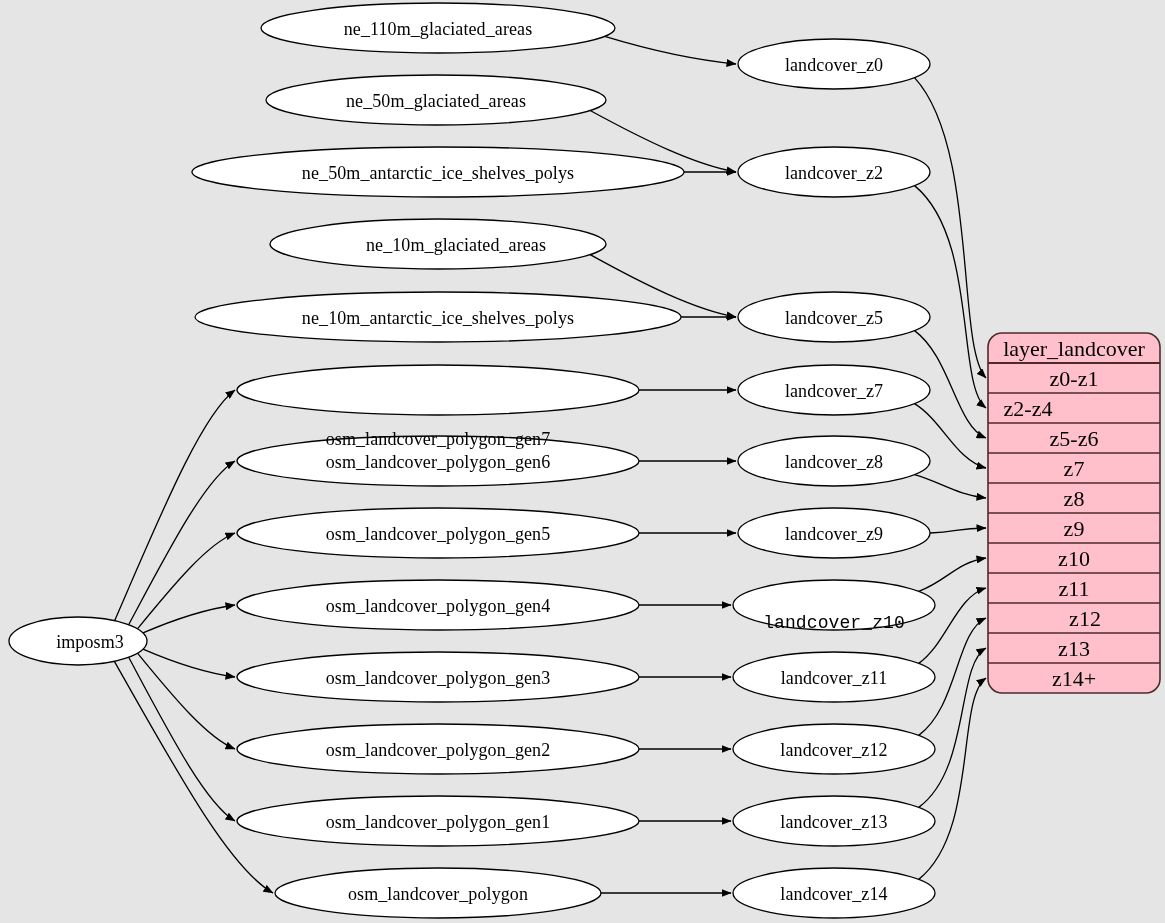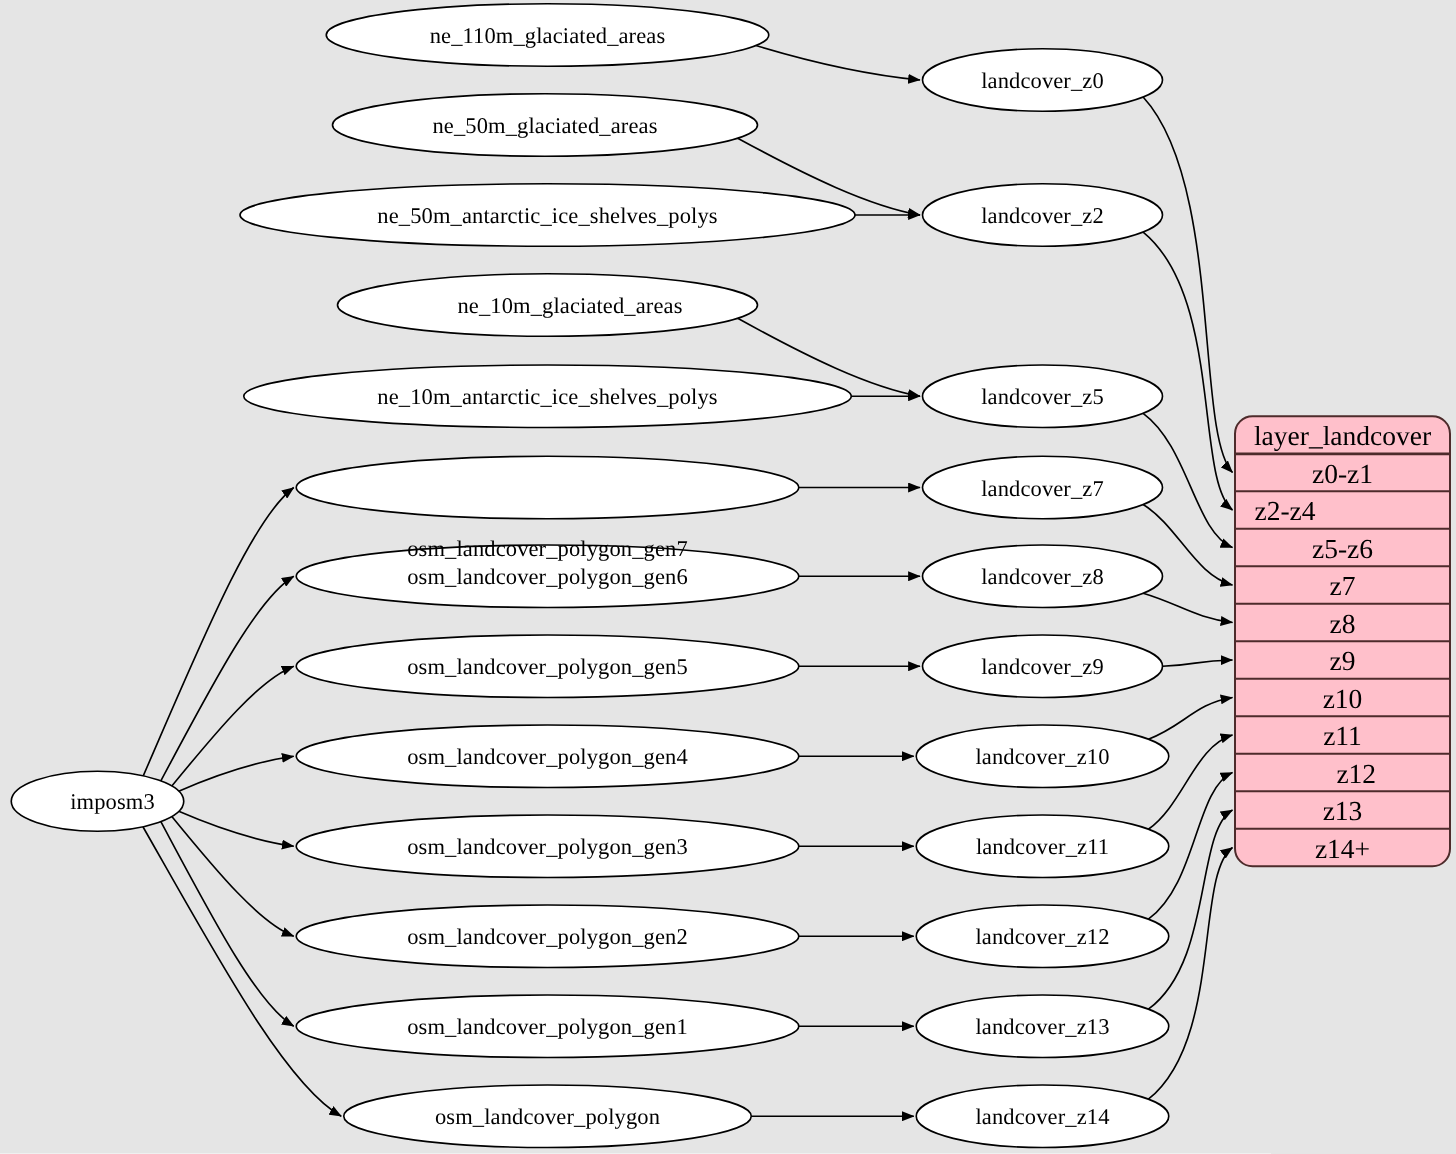--- a/index.html
+++ b/index.html
@@ -125,21 +125,21 @@
       <div class="node-label" style="left: 438px; top: 678px;">osm_landcover_polygon_gen3</div>
       <div class="node-label" style="left: 438px; top: 750px;">osm_landcover_polygon_gen2</div>
       <div class="node-label" style="left: 438px; top: 822px;">osm_landcover_polygon_gen1</div>
       <div class="node-label" style="left: 438px; top: 894px;">osm_landcover_polygon</div>
       <div class="node-label" style="left: 834px; top: 65px;">landcover_z0</div>
       <div class="node-label" style="left: 834px; top: 173px;">landcover_z2</div>
       <div class="node-label" style="left: 834px; top: 318px;">landcover_z5</div>
       <div class="node-label" style="left: 834px; top: 391px;">landcover_z7</div>
       <div class="node-label" style="left: 834px; top: 462px;">landcover_z8</div>
       <div class="node-label" style="left: 834px; top: 534px;">landcover_z9</div>
-      <div class="node-label" style="left: 834px; top: 606px;">landcover_z10</div>
+      <div class="node-label" style="left: 834px; top: 623px; font-family: Liberation Mono, monospace;">landcover_z10</div>
       <div class="node-label" style="left: 834px; top: 678px;">landcover_z11</div>
       <div class="node-label" style="left: 834px; top: 750px;">landcover_z12</div>
       <div class="node-label" style="left: 834px; top: 822px; text-align: right;">landcover_z13</div>
       <div class="node-label" style="left: 834px; top: 894px;">landcover_z14</div>
       <div class="node-label" style="left: 78px; top: 642px; margin-left: 12px;">imposm3</div>
       <div class="tbl-label" style="left: 1074px; top: 349px;">layer_landcover</div>
       <div class="tbl-label" style="left: 1074px; top: 379px;">z0-z1</div>
       <div class="tbl-label" style="left: 1028px; top: 409px;">z2-z4</div>
       <div class="tbl-label" style="left: 1074px; top: 439px;">z5-z6</div>
       <div class="tbl-label" style="left: 1074px; top: 469px;">z7</div>

